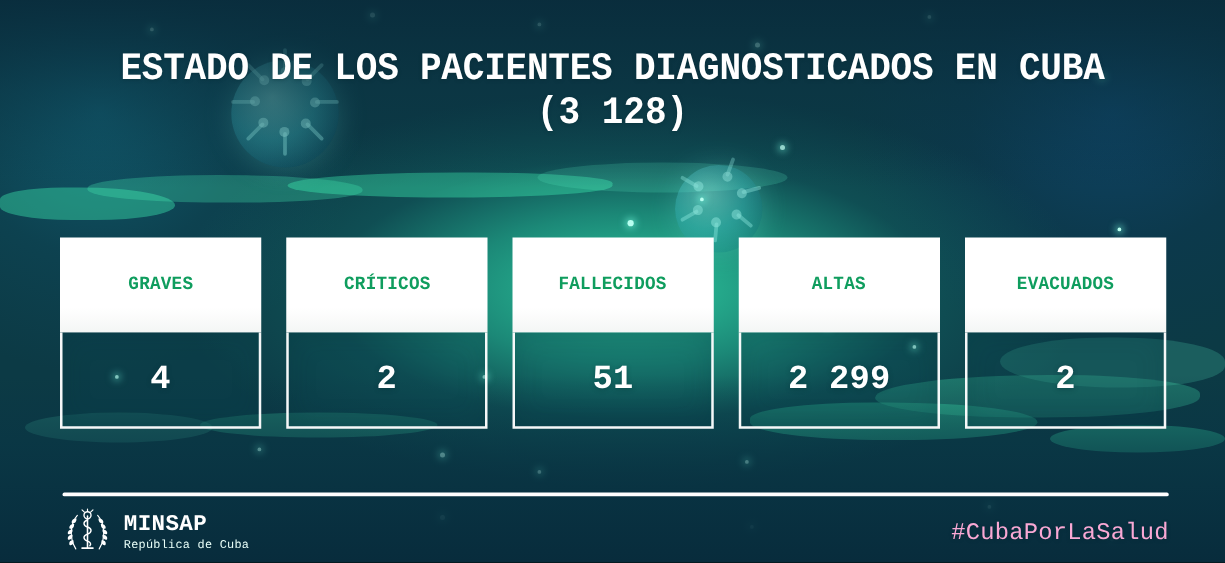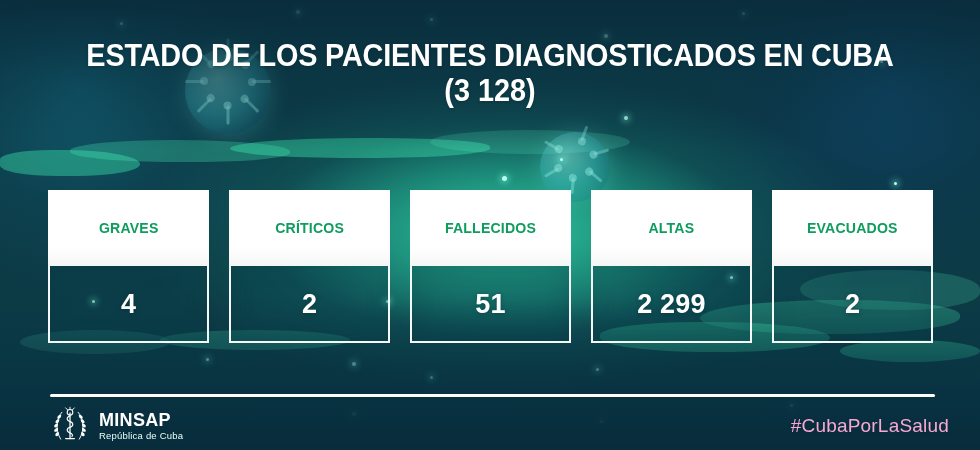--- a/index.html
+++ b/index.html
@@ -6,21 +6,21 @@
   html, body {
     margin: 0;
     padding: 0;
     background: #000;
   }
   #poster {
     position: relative;
     width: 980px;
     height: 450px;
     overflow: hidden;
-    font-family: Liberation Sans, sans-serif;
+    font-family: Liberation Mono, monospace;
     background: #0c3a45;
     -webkit-font-smoothing: antialiased;
   }
 
   
   .bg-layer { position: absolute; inset: 0; }
 
   .bg-base {
     background:
       radial-gradient(115% 95% at 46% 62%, #22c79c 0%, #1aa f8a 28%, rgba(20,150,130,0) 62%),
@@ -194,21 +194,21 @@
     left: 50px;
     top: 394px;
     width: 885px;
     height: 3px;
     background: #ffffff;
     border-radius: 2px;
   }
   .footer {
     position: absolute;
     left: 50px;
-    right: 31px;
+    right: 45px;
     top: 404px;
     height: 44px;
     display: flex;
     align-items: center;
     justify-content: space-between;
   }
   .brand { display: flex; align-items: center; gap: 9px; }
   .brand-emblem { width: 40px; height: 40px; display: block; }
   .brand-text { line-height: 1; }
   .brand-name {

